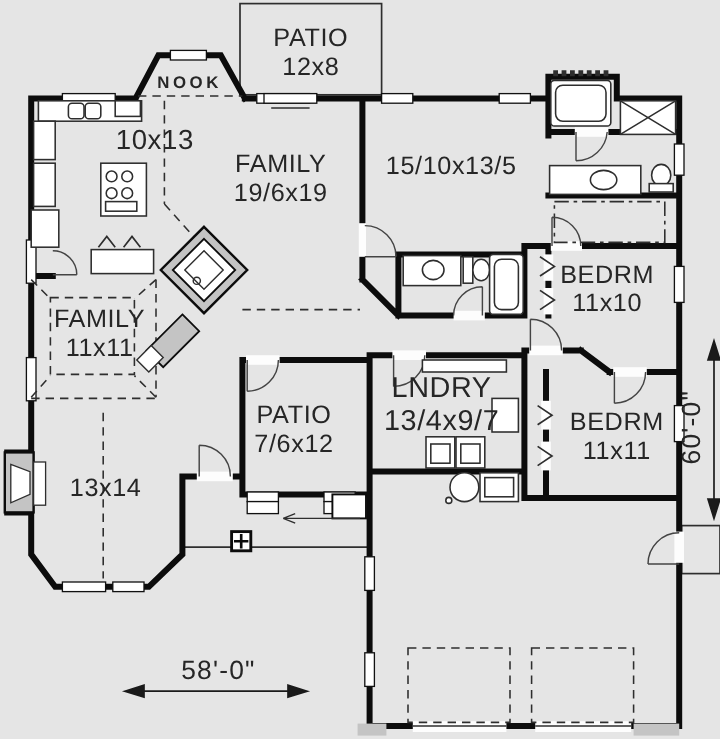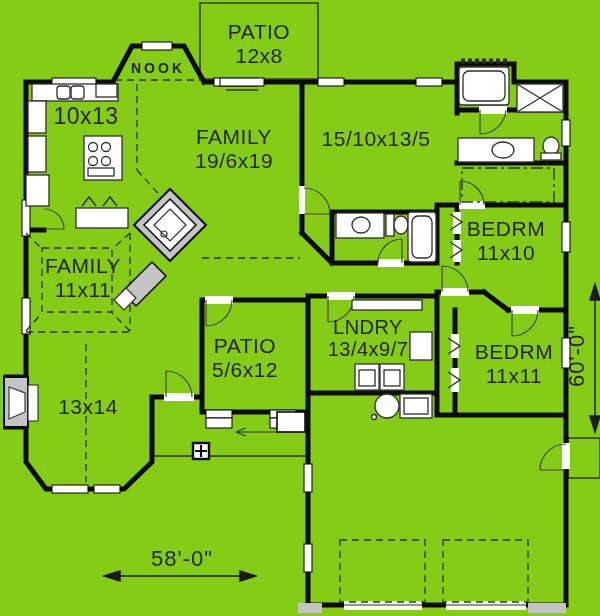--- a/index.html
+++ b/index.html
@@ -1,29 +1,29 @@
 <!DOCTYPE html>
 <html><head>
 <meta charset="utf-8">
 <style>
   html,body{margin:0;padding:0;background:#fff;}
   .plan{
-    position:relative;width:600px;height:616px;background:#84cc16;
+    position:relative;width:600px;height:616px;background:#e5e5e5;
     font-family:"Liberation Sans","DejaVu Sans",sans-serif;overflow:hidden;
   }
   .plan svg{position:absolute;left:0;top:0;}
   .lbl{
     position:absolute;transform:translate(-50%,-50%);
     text-align:center;color:#262626;line-height:1.12;white-space:nowrap;
     letter-spacing:0.5px;
   }
   .lbl span{display:block;}
   .fs21{font-size:21px;}
-  .fs23{font-size:23px;}
-  .fs18{font-size:20px;}
+  .fs23{font-size:23px;margin-left:43px;}
+  .fs18{font-size:24px;}
   .nook{font-size:14px;letter-spacing:3px;font-weight:bold;}
   .dim{font-size:22px;letter-spacing:1px;}
   .dim-v{transform:translate(-50%,-50%) rotate(-90deg);}
 </style>
 </head>
 <body>
 
 <div class="plan">
 
 <svg width="600" height="616" viewBox="0 0 600 616">
@@ -255,21 +255,21 @@
 <div class="lbl fs21" style="left:506px;top:241px">
   <span>BEDRM</span>
   <span>11x10</span>
 </div>
 <div class="lbl fs21" style="left:83px;top:278px">
   <span>FAMILY</span>
   <span>11x11</span>
 </div>
 <div class="lbl fs21" style="left:245px;top:358px">
   <span>PATIO</span>
-  <span>5/6x12</span>
+  <span>7/6x12</span>
 </div>
 <div class="lbl fs18" style="left:368px;top:338px">
   <span>LNDRY</span>
   <span>13/4x9/7</span>
 </div>
 <div class="lbl fs21" style="left:514px;top:364px">
   <span>BEDRM</span>
   <span>11x11</span>
 </div>
 <div class="lbl fs21" style="left:88px;top:407px">

